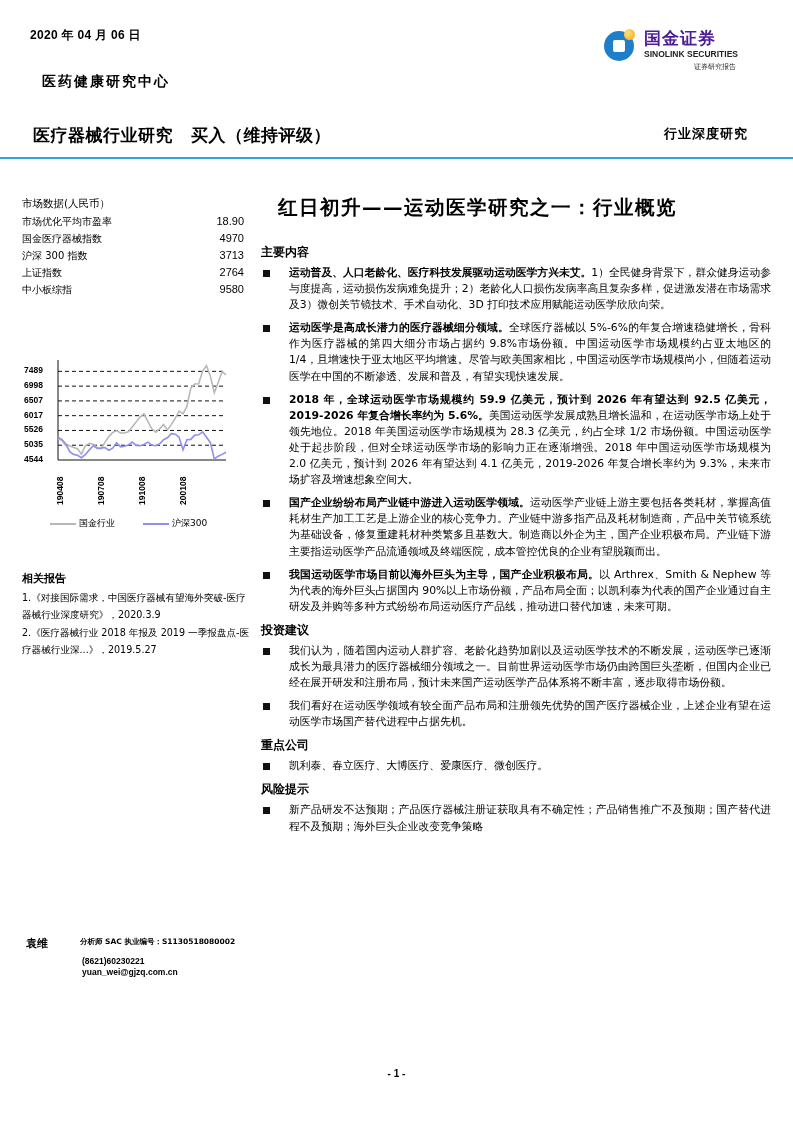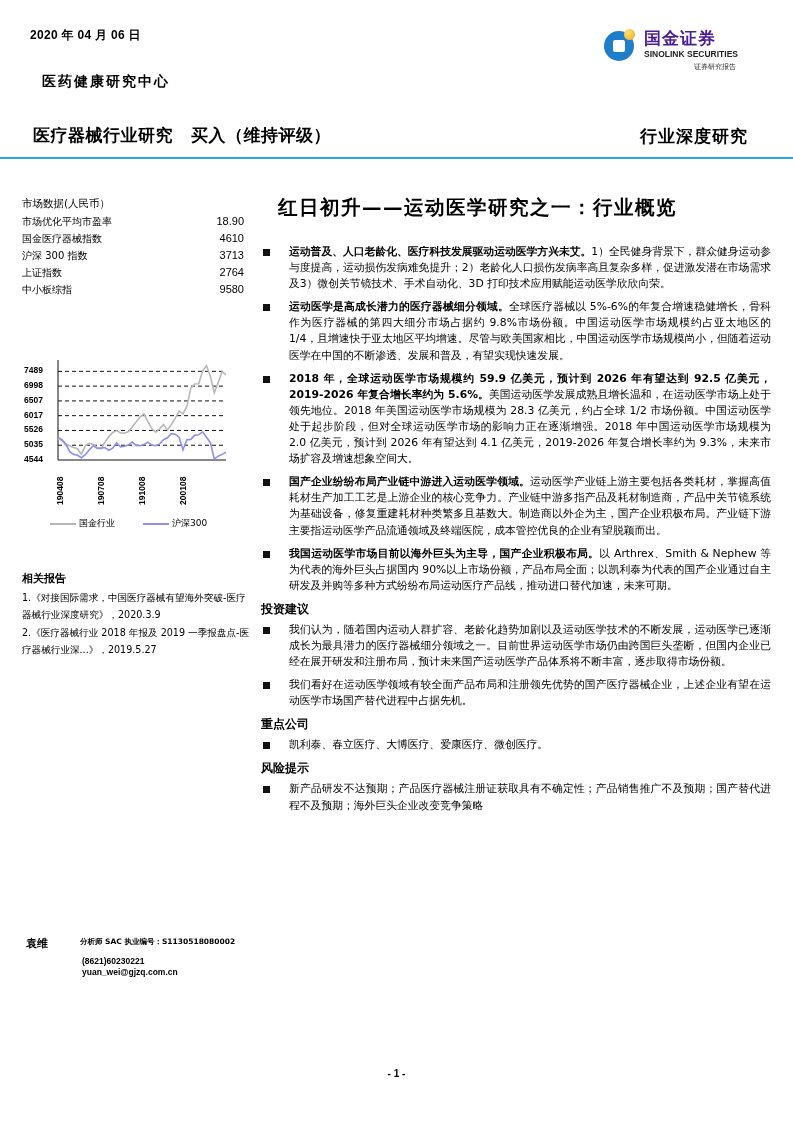--- a/index.html
+++ b/index.html
@@ -4,21 +4,21 @@
 <style>
   * { box-sizing: border-box; margin: 0; padding: 0; }
   html, body { width: 793px; height: 1122px; background: #ffffff; overflow: hidden; }
   body { position: relative; font-family: "DejaVu Sans", "Liberation Sans", sans-serif; color: #000; }
   .abs { position: absolute; }
 
   .date { left: 30px; top: 27px; font-family: "Liberation Sans", sans-serif; font-size: 12px; font-weight: bold; letter-spacing: 0.3px; }
   .dept { left: 42px; top: 73px; font-family: "DejaVu Serif", serif; font-size: 14px; font-weight: bold; letter-spacing: 2px; }
   .rating { left: 33px; top: 124px; font-size: 17px; font-weight: bold; letter-spacing: 0.5px; }
   .rating .sp { display: inline-block; width: 18px; }
-  .report-type { right: 45px; top: 125px; font-family: Liberation Serif, serif; font-size: 17px; font-weight: bold; letter-spacing: 1px; }
+  .report-type { right: 45px; top: 125px; font-family: Liberation Serif, serif; font-size: 13px; font-weight: bold; letter-spacing: 1px; }
   .rule { left: 0; top: 157px; width: 793px; height: 2px; background: #2aa6e0; }
 
   .logo { left: 604px; top: 27px; width: 150px; height: 48px; }
   .logo-mark { position: absolute; left: 0; top: 4px; width: 30px; height: 30px; border-radius: 50%; background: #1f7ec9; }
   .logo-mark::after { content: ""; position: absolute; left: 9px; top: 9px; width: 12px; height: 12px; background: #fff; border-radius: 2px; }
   .logo-dot { position: absolute; left: 20px; top: 2px; width: 11px; height: 11px; border-radius: 50%; background: radial-gradient(circle at 35% 35%, #ffe27a, #f3a417); }
   .logo-cn { position: absolute; left: 40px; top: 0px; font-size: 17px; font-weight: bold; color: #4c1d95; letter-spacing: 1px; }
   .logo-en { position: absolute; left: 40px; top: 22px; font-family: "Liberation Sans", sans-serif; font-size: 8.5px; font-weight: bold; color: #222; white-space: nowrap; }
   .logo-sub { position: absolute; left: 90px; top: 35px; font-family: "DejaVu Serif", serif; font-size: 7px; color: #222; white-space: nowrap; }
 
@@ -72,21 +72,21 @@
 
 <div class="abs market">
   <h3>市场数据(人民币）</h3>
   <div id="market-rows">
       <div class="mrow">
         <span>市场优化平均市盈率</span>
         <span class="v">18.90</span>
       </div>
       <div class="mrow">
         <span>国金医疗器械指数</span>
-        <span class="v">4610</span>
+        <span class="v">4970</span>
       </div>
       <div class="mrow">
         <span>沪深 300 指数</span>
         <span class="v">3713</span>
       </div>
       <div class="mrow">
         <span>上证指数</span>
         <span class="v">2764</span>
       </div>
       <div class="mrow">
@@ -144,20 +144,21 @@
   <div class="name">袁维</div>
   <div class="cert">分析师 SAC 执业编号：S1130518080002</div>
   <div class="contact">
     <div>(8621)60230221</div>
     <div>yuan_wei@gjzq.com.cn</div>
   </div>
 </div>
 
 <div class="abs main-title">红日初升——运动医学研究之一：行业概览</div>
 <div class="abs main">
+  <div class="sec-h">主要内容</div>
   <div id="key-items">
       <div class="item"><span class="bullet"></span><b>运动普及、人口老龄化、医疗科技发展驱动运动医学方兴未艾。</b><span>1）全民健身背景下，群众健身运动参与度提高，运动损伤发病难免提升；2）老龄化人口损伤发病率高且复杂多样，促进激发潜在市场需求及3）微创关节镜技术、手术自动化、3D 打印技术应用赋能运动医学欣欣向荣。</span></div>
       <div class="item"><span class="bullet"></span><b>运动医学是高成长潜力的医疗器械细分领域。</b><span>全球医疗器械以 5%-6%的年复合增速稳健增长，骨科作为医疗器械的第四大细分市场占据约 9.8%市场份额。中国运动医学市场规模约占亚太地区的 1/4，且增速快于亚太地区平均增速。尽管与欧美国家相比，中国运动医学市场规模尚小，但随着运动医学在中国的不断渗透、发展和普及，有望实现快速发展。</span></div>
       <div class="item"><span class="bullet"></span><b>2018 年，全球运动医学市场规模约 59.9 亿美元，预计到 2026 年有望达到 92.5 亿美元，2019-2026 年复合增长率约为 5.6%。</b><span>美国运动医学发展成熟且增长温和，在运动医学市场上处于领先地位。2018 年美国运动医学市场规模为 28.3 亿美元，约占全球 1/2 市场份额。中国运动医学处于起步阶段，但对全球运动医学市场的影响力正在逐渐增强。2018 年中国运动医学市场规模为 2.0 亿美元，预计到 2026 年有望达到 4.1 亿美元，2019-2026 年复合增长率约为 9.3%，未来市场扩容及增速想象空间大。</span></div>
       <div class="item"><span class="bullet"></span><b>国产企业纷纷布局产业链中游进入运动医学领域。</b><span>运动医学产业链上游主要包括各类耗材，掌握高值耗材生产加工工艺是上游企业的核心竞争力。产业链中游多指产品及耗材制造商，产品中关节镜系统为基础设备，修复重建耗材种类繁多且基数大。制造商以外企为主，国产企业积极布局。产业链下游主要指运动医学产品流通领域及终端医院，成本管控优良的企业有望脱颖而出。</span></div>
       <div class="item"><span class="bullet"></span><b>我国运动医学市场目前以海外巨头为主导，国产企业积极布局。</b><span>以 Arthrex、Smith &amp; Nephew 等为代表的海外巨头占据国内 90%以上市场份额，产品布局全面；以凯利泰为代表的国产企业通过自主研发及并购等多种方式纷纷布局运动医疗产品线，推动进口替代加速，未来可期。</span></div>
     </div>
   <div class="sec-h" style="margin-top:2px">投资建议</div>
   <div id="inv-items">
       <div class="item"><span class="bullet"></span><span>我们认为，随着国内运动人群扩容、老龄化趋势加剧以及运动医学技术的不断发展，运动医学已逐渐成长为最具潜力的医疗器械细分领域之一。目前世界运动医学市场仍由跨国巨头垄断，但国内企业已经在展开研发和注册布局，预计未来国产运动医学产品体系将不断丰富，逐步取得市场份额。</span></div>

